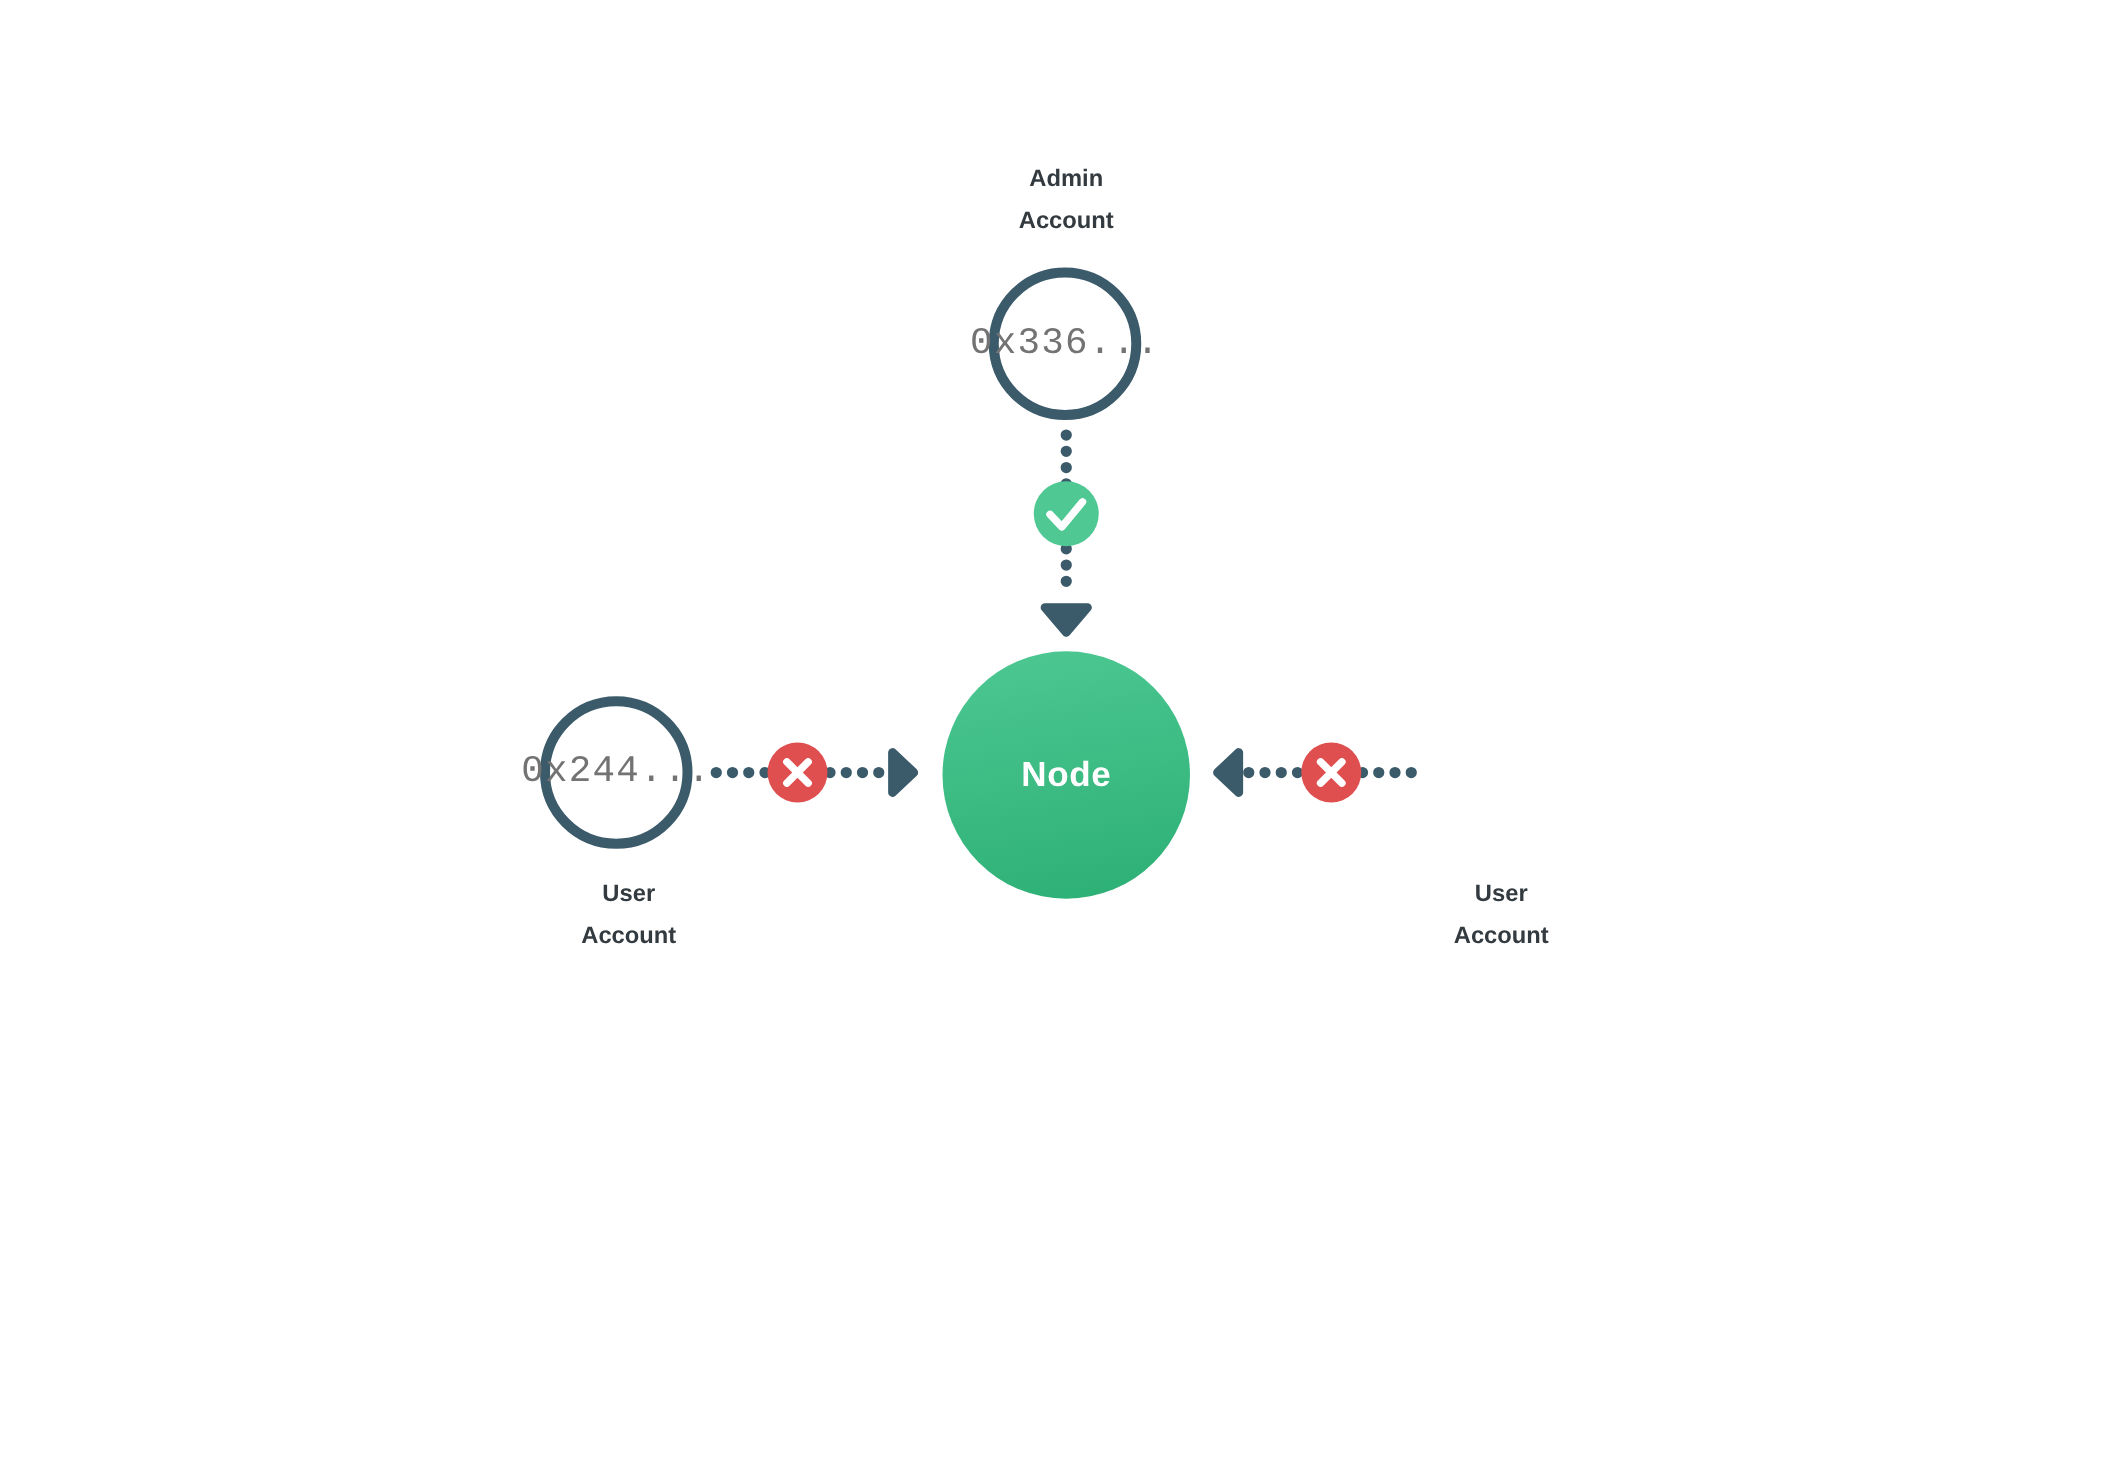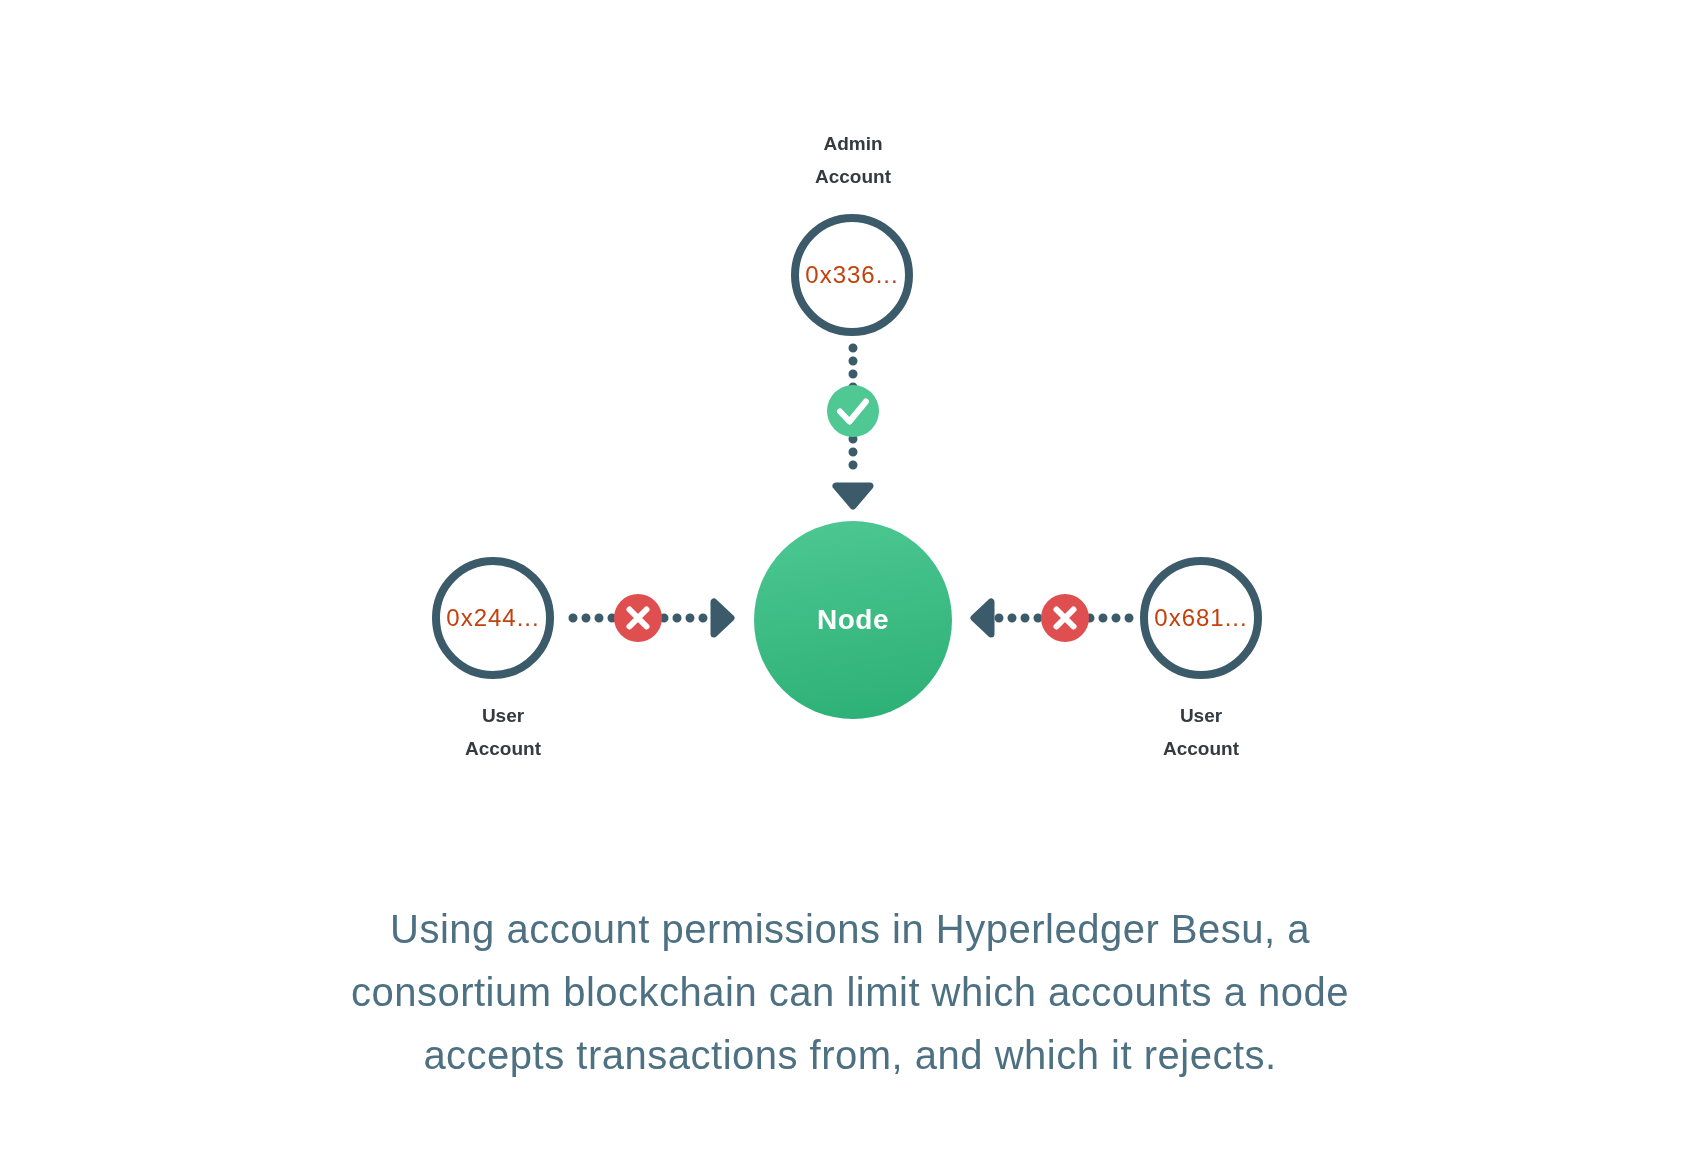--- a/index.html
+++ b/index.html
@@ -21,24 +21,25 @@
   
   .account-circle {
     position: absolute;
     width: 122px; height: 122px;
     border: 8px solid #3b5a6a;
     border-radius: 50%;
     background: #ffffff;
     display: flex; align-items: center; justify-content: center;
   }
   .account-circle .address {
-    color: #c2410c;
-    font-size: 24px;
+    color: #737373;
+    font-size: 30px;
     letter-spacing: 1px;
     white-space: nowrap;
+    font-family: Liberation Mono, monospace;
   }
   .admin-circle { left: 791px; top: 214px; }
   .user-circle-left { left: 432px; top: 557px; }
   .user-circle-right { left: 1140px; top: 557px; }
 
   
   .node-circle {
     position: absolute;
     left: 754px; top: 521px;
     width: 198px; height: 198px;
@@ -127,27 +128,19 @@
   </div>
 
   <div class="account-circle user-circle-left">
     <span class="address">0x244...</span>
   </div>
   <div class="circle-label user-label-left">
     <div>User</div>
     <div>Account</div>
   </div>
 
-  <div class="account-circle user-circle-right">
-    <span class="address">0x681...</span>
-  </div>
   <div class="circle-label user-label-right">
     <div>User</div>
     <div>Account</div>
   </div>
 
-  <div class="caption">
-    <div>Using account permissions in Hyperledger Besu, a</div>
-    <div>consortium blockchain can limit which accounts a node</div>
-    <div>accepts transactions from, and which it rejects.</div>
-  </div>
 
 </div>
 
 </body></html>

